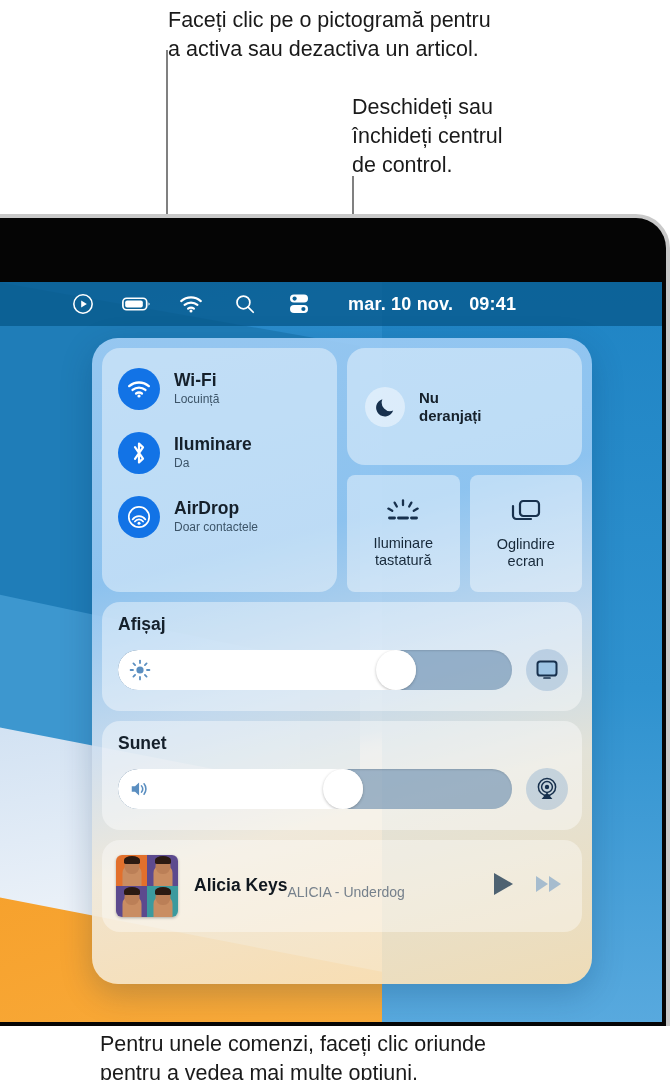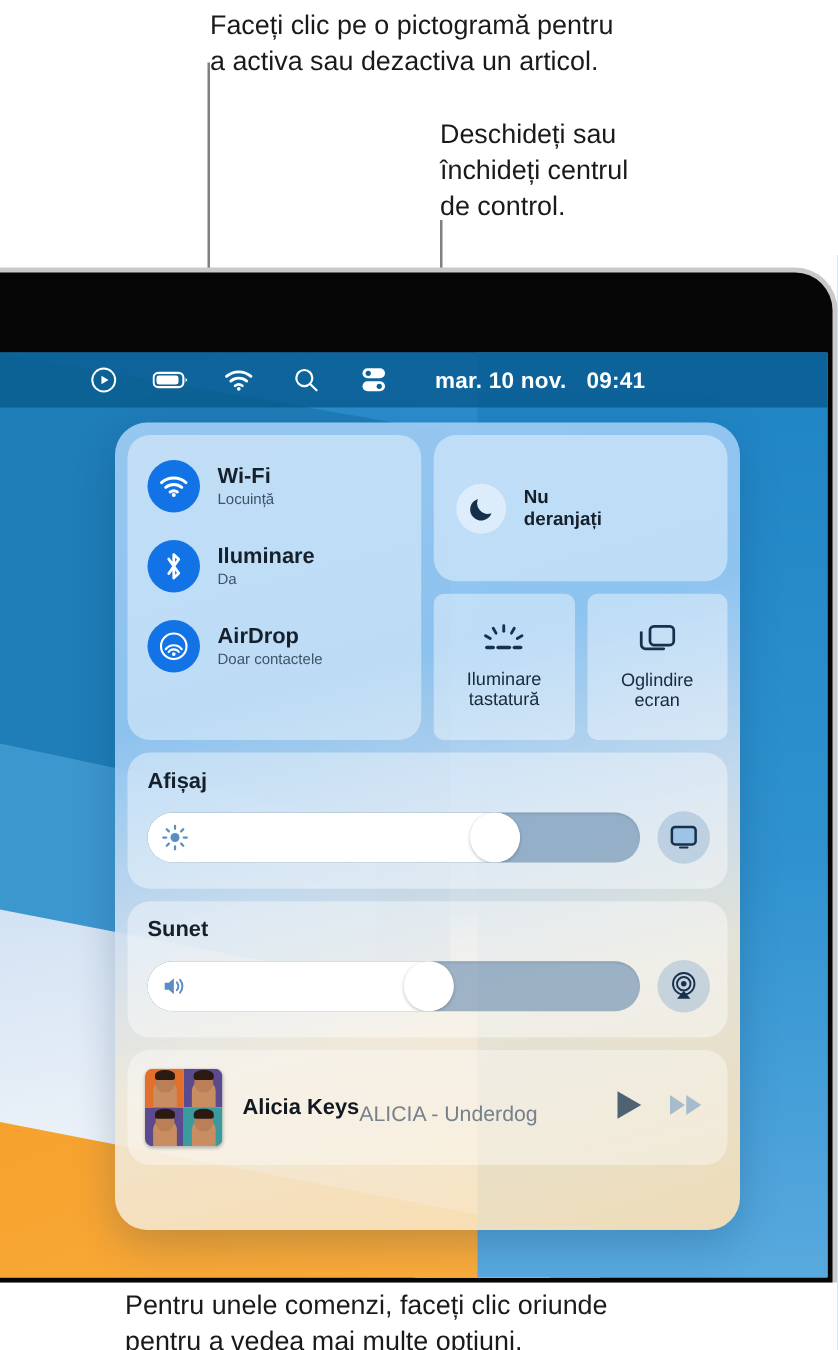--- a/index.html
+++ b/index.html
@@ -266,21 +266,21 @@
   }
   .art-hair {
     position:absolute; left:50%; top:1px;
     transform:translateX(-50%);
     width:16px; height:8px;
     background:#2b1a12;
     border-radius:50% 50% 20% 20%;
   }
   .np-text { flex:1; display:flex; line-height:1.2;align-items:center; }
   .np-artist { font-size:17.5px; font-weight:bold; color:#11181f; }
-  .np-track { font-size:17px; color:#76818c; margin-top:13px; }
+  .np-track { font-size:14px; color:#76818c; margin-top:13px; }
   .np-controls { display:flex; align-items:center; gap:18px; }
 </style>
 </head>
 <body>
 
 <div id="root">
 
   <div class="callout-text" id="callout-top-1">Faceți clic pe o pictogramă pentru
 a activa sau dezactiva un articol.</div>
 

